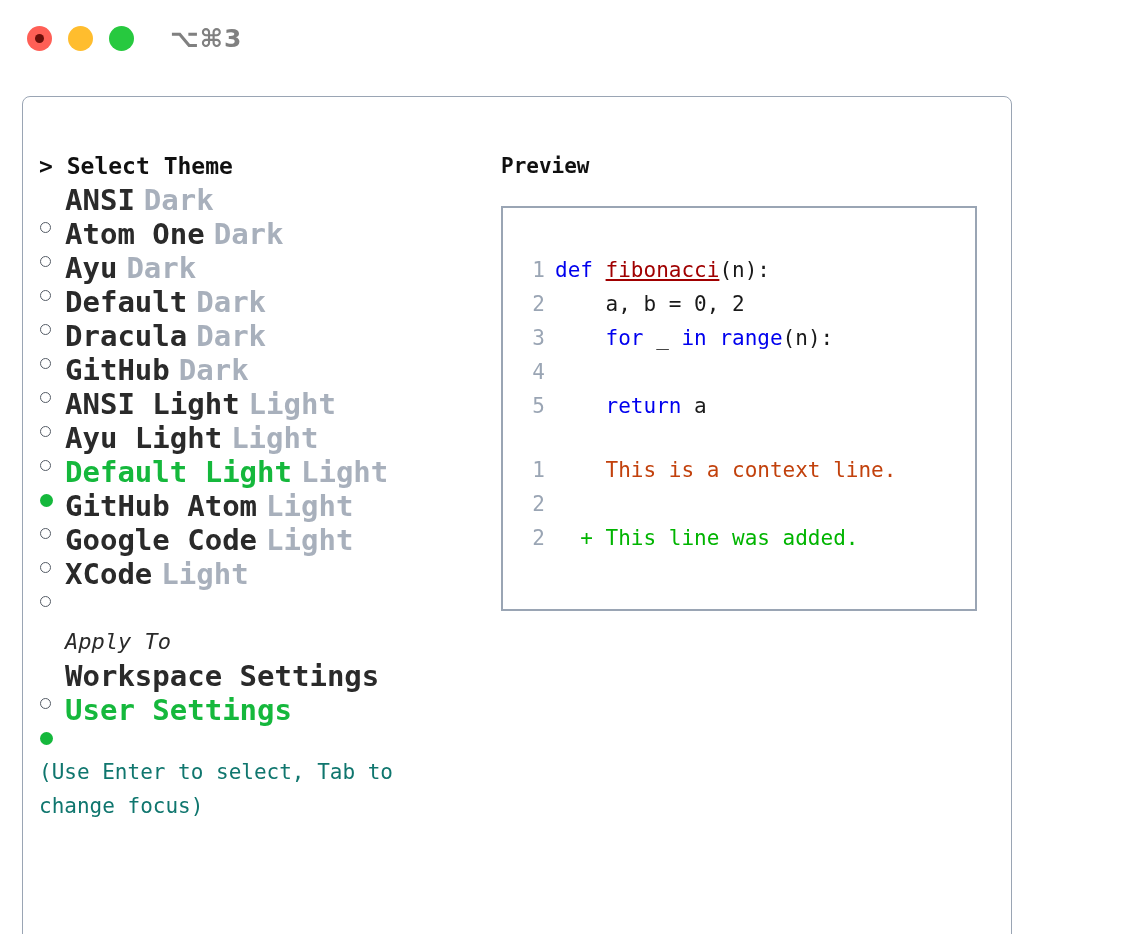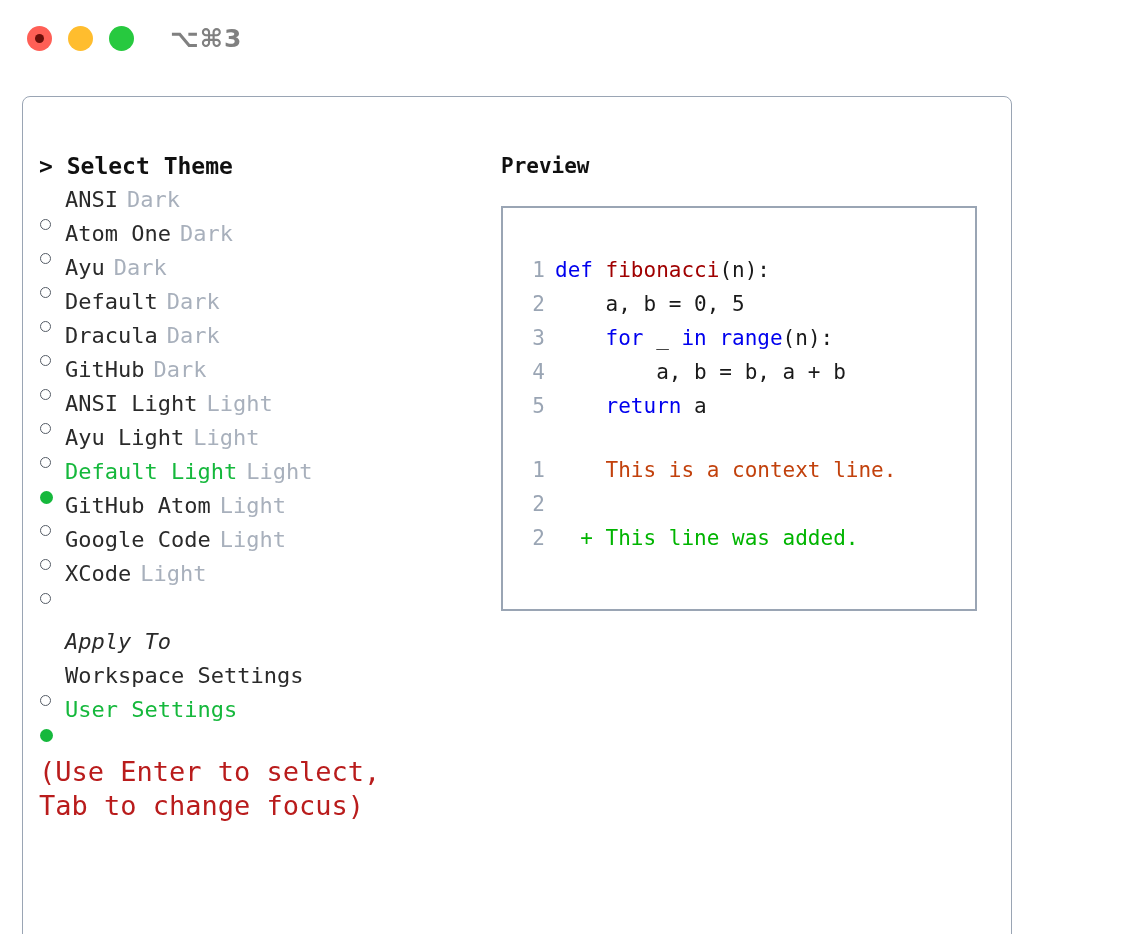--- a/index.html
+++ b/index.html
@@ -106,23 +106,24 @@
   }
   .section-title .caret { color: #101010; }
 
   .list { margin: 0; padding: 0; }
 
   .list-item {
     display: flex;
     align-items: baseline;
     line-height: 34px;
     height: 34px;
-    font-size: 22px;
+    font-size: 29px;
     color: #2a2a2a;
     white-space: pre;
+    font-weight: bold;
   }
   .marker {
     width: 26px;
     flex: 0 0 26px;
     font-size: 22px;
     color: #2a2a2a;
     position: relative;
     white-space: pre;
   }
   .marker .circle-open {
@@ -159,23 +160,23 @@
     height: 34px;
     font-size: 22px;
     color: #2a2a2a;
     white-space: pre;
     font-style: italic;
   }
   .spacer-row { height: 34px; }
 
   .hint {
     margin-top: 28px;
-    font-size: 27px;
-    line-height: 34px;
-    color: #b91c1c;
+    font-size: 21px;
+    line-height: 34px;
+    color: #0f766e;
     width: 400px;
     white-space: pre-wrap;
   }
 
   
   .preview-title {
     font-size: 21px;
     font-weight: bold;
     color: #101010;
     line-height: 34px;
@@ -209,21 +210,21 @@
     flex: 0 0 30px;
     text-align: right;
     color: #9aa5b4;
     padding-right: 10px;
     box-sizing: content-box;
   }
   .code-text { white-space: pre; }
   .blank-row { height: 30px; }
 
   .tok-kw   { color: #0000ee; }
-  .tok-fn   { color: #a00000; }
+  .tok-fn   { color: #a00000; text-decoration: underline; }
   .tok-pl   { color: #1a1a1a; }
   .tok-ctx  { color: #c2410c; }
   .tok-del  { color: #c00000; }
   .tok-add  { color: #00b400; }
 </style>
 </head>
 <body>
 
 <div class="window">
 
@@ -272,23 +273,23 @@
       <div class="hint">(Use Enter to select, Tab to change focus)</div>
     </div>
 
     <div class="col-right">
       <div class="preview-title">Preview</div>
 
       <div class="preview-box">
         <div class="code-area">
           <div id="code-lines">
               <div class="code-line"><span class="lineno">1</span><span class="code-text"><span class="tok-kw">def </span><span class="tok-fn">fibonacci</span><span class="tok-pl">(n):</span></span></div>
-              <div class="code-line"><span class="lineno">2</span><span class="code-text"><span class="tok-pl">    a, b = 0, 5</span></span></div>
+              <div class="code-line"><span class="lineno">2</span><span class="code-text"><span class="tok-pl">    a, b = 0, 2</span></span></div>
               <div class="code-line"><span class="lineno">3</span><span class="code-text"><span class="tok-pl">    </span><span class="tok-kw">for </span><span class="tok-pl">_ </span><span class="tok-kw">in </span><span class="tok-kw">range</span><span class="tok-pl">(n):</span></span></div>
-              <div class="code-line"><span class="lineno">4</span><span class="code-text"><span class="tok-pl">        a, b = b, a + b</span></span></div>
+              <div class="code-line"><span class="lineno">4</span></div>
               <div class="code-line"><span class="lineno">5</span><span class="code-text"><span class="tok-pl">    </span><span class="tok-kw">return </span><span class="tok-pl">a</span></span></div>
             </div>
           <div class="blank-row"></div>
           <div id="diff-lines">
               <div class="code-line"><span class="lineno">1</span><span class="code-text tok-ctx">    This is a context line.</span></div>
               <div class="code-line"><span class="lineno">2</span></div>
               <div class="code-line"><span class="lineno">2</span><span class="code-text tok-add">  + This line was added.</span></div>
             </div>
         </div>
       </div>

